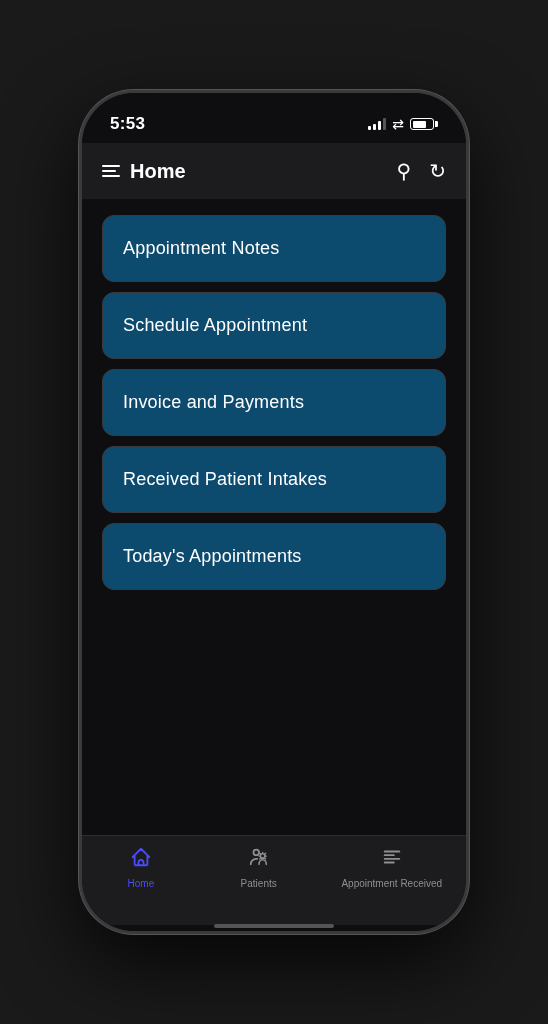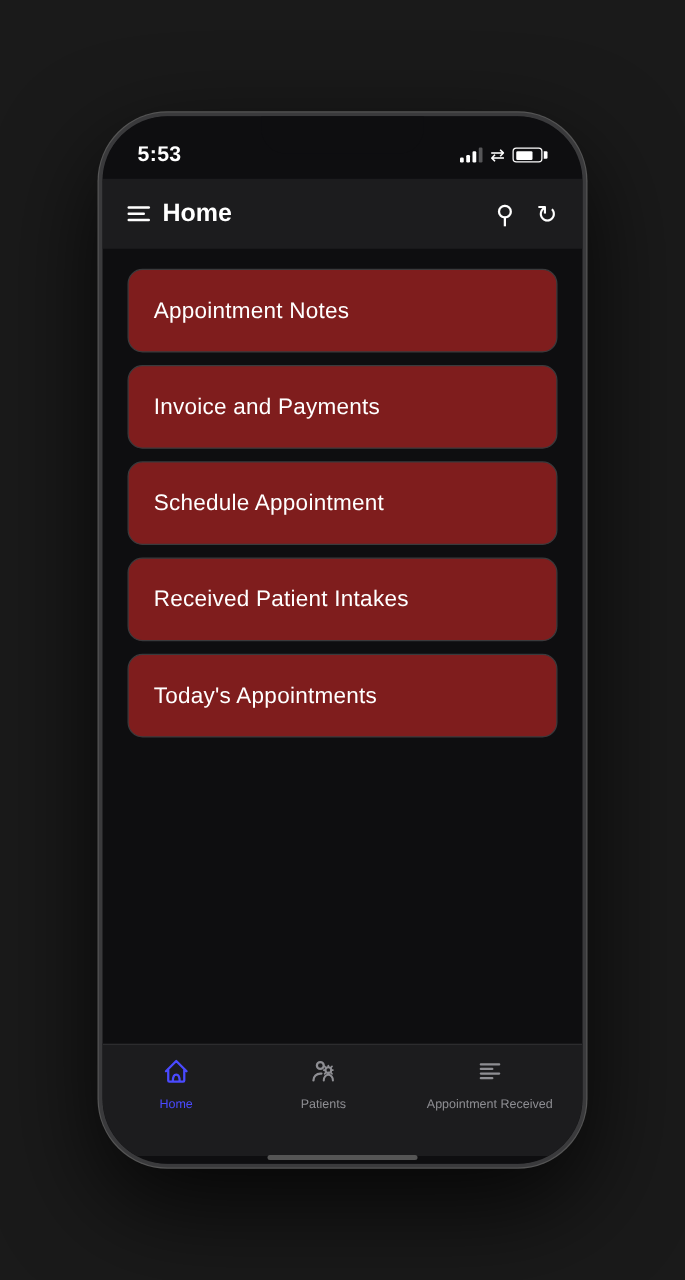--- a/index.html
+++ b/index.html
@@ -208,21 +208,21 @@
     .content {
       flex: 1;
       padding: 16px 20px;
       overflow-y: auto;
       display: flex;
       flex-direction: column;
       gap: 10px;
     }
 
     .menu-item {
-      background: #7f1d1d;
+      background: #0c4a6e;
       border-radius: 12px;
       padding: 22px 20px;
       cursor: pointer;
       border: 1px solid #3a3a3c;
       transition: background 0.15s;
     }
 
     .menu-item-label {
       color: #ffffff;
       font-size: 18px;
@@ -320,22 +320,22 @@
         </div>
         <div class="header-right">
           <span class="header-icon">⚲</span>
           <span class="header-icon">↻</span>
         </div>
       </div>
 
       <div class="content">
 
       <div class="menu-item"><span class="menu-item-label">Appointment Notes</span></div>
+          <div class="menu-item"><span class="menu-item-label">Schedule Appointment</span></div>
           <div class="menu-item"><span class="menu-item-label">Invoice and Payments</span></div>
-          <div class="menu-item"><span class="menu-item-label">Schedule Appointment</span></div>
           <div class="menu-item"><span class="menu-item-label">Received Patient Intakes</span></div>
           <div class="menu-item"><span class="menu-item-label">Today's Appointments</span></div>
         </div>
 
       <div class="bottom-nav">
 
       <div class="nav-item active" style="color: rgb(74, 74, 255);">
             <span class="nav-icon"><svg width="22" height="22" viewBox="0 0 24 24" fill="none" xmlns="http://www.w3.org/2000/svg">
       <path d="M3 12L5 10M5 10L12 3L19 10M5 10V20C5 20.5523 5.44772 21 6 21H9M19 10L21 12M19 10V20C19 20.5523 18.5523 21 18 21H15M9 21C9 21 9 15 12 15C15 15 15 21 15 21M9 21H15" stroke="currentColor" stroke-width="2" stroke-linecap="round" stroke-linejoin="round"></path>
     </svg></span>

